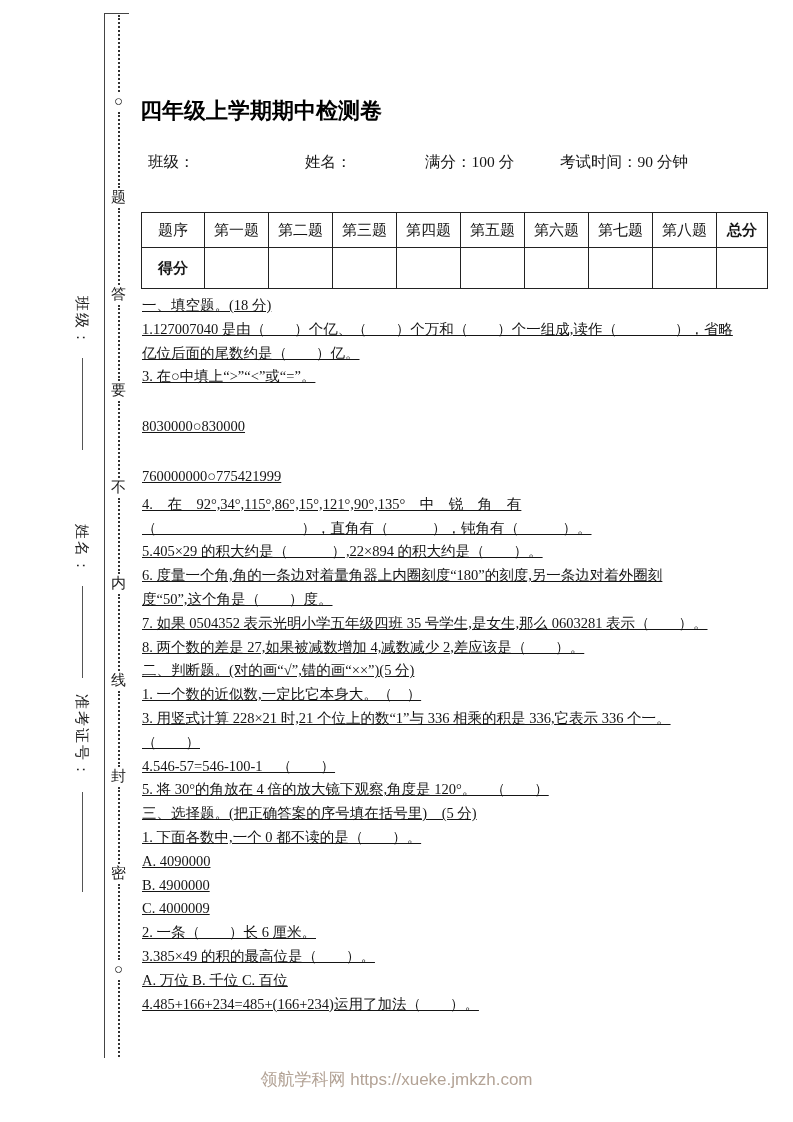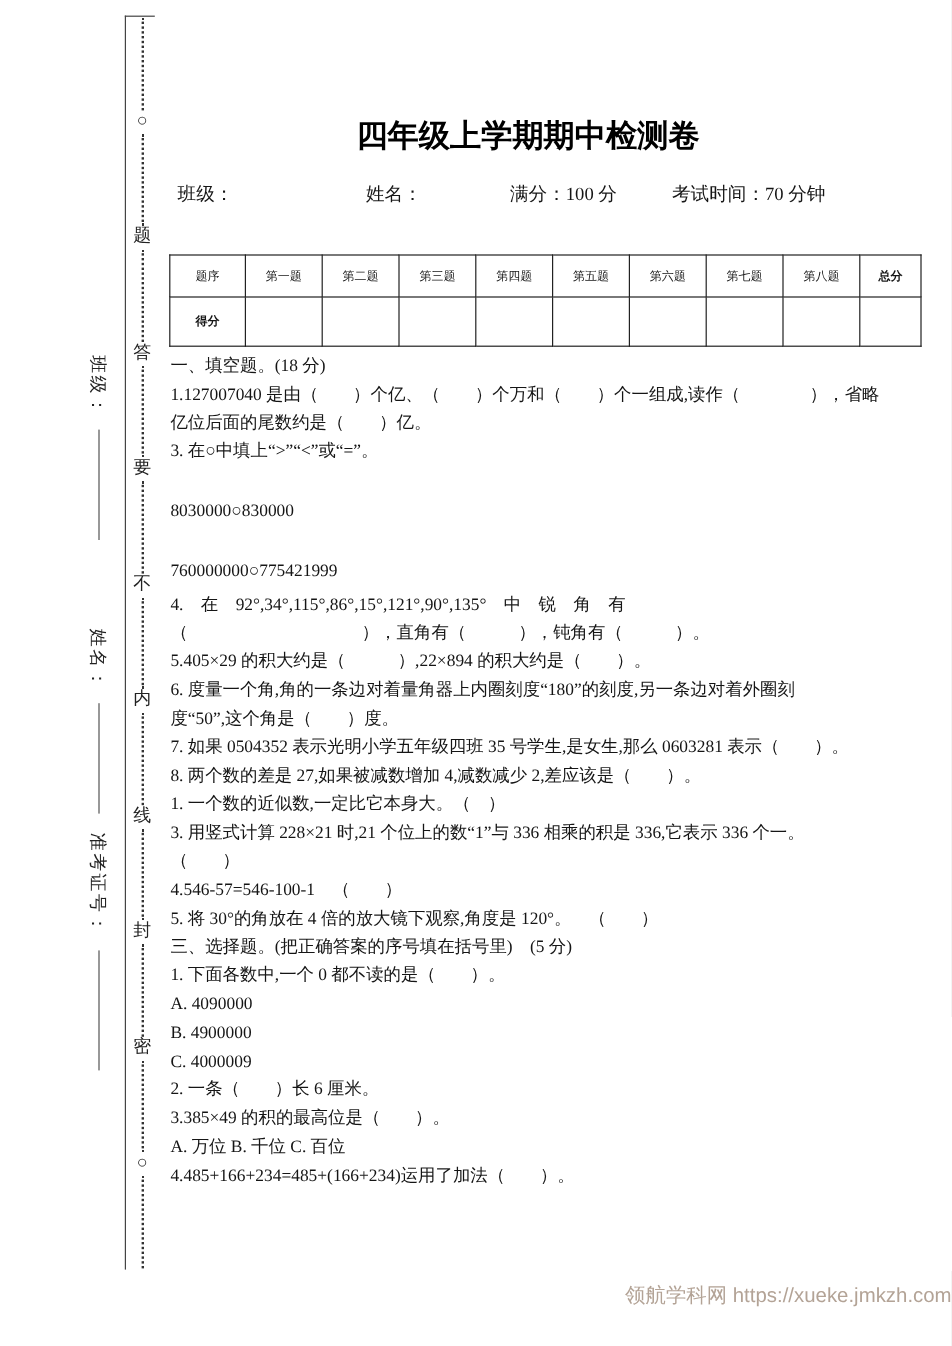--- a/index.html
+++ b/index.html
@@ -57,24 +57,23 @@
     width: 0;
     border-left: 1px solid #555;
   }
 
   
   .title {
     position: absolute;
     left: 140px; top: 96px;
     width: 600px;
     margin: 0;
-    text-align: center;
     font-family: "Liberation Sans", "DejaVu Sans", sans-serif;
     font-weight: bold;
-    font-size: 26px;
+    font-size: 22px;
     color: #000;
   }
   .info-row {
     position: absolute;
     left: 148px; top: 152px;
     width: 600px;
     display: flex;
     font-size: 15.5px;
   }
   .if1 { width: 157px; }
@@ -85,48 +84,49 @@
   .score-table {
     position: absolute;
     left: 141px; top: 212px;
     border-collapse: collapse;
     table-layout: fixed;
   }
   .score-table td {
     border: 1px solid #222;
     text-align: center;
     vertical-align: middle;
-    font-size: 10px;
+    font-size: 15px;
     padding: 0 2px;
   }
   .score-table tr:first-child td { height: 34px; }
   .score-table tr:last-child td  { height: 40px; }
   .col0 { width: 58px; }
   .colq { width: 59px; }
   .coltotal { width: 46px; }
   .bold { font-weight: bold; }
 
   
   .exam-body {
     position: absolute;
     left: 142px; top: 294px;
     width: 650px;
     font-size: 14.5px;
   }
   .exam-line {
     line-height: 23.8px;
     white-space: pre;
+    text-decoration: underline;
   }
   .spaced { margin-top: 26px; margin-bottom: 4px; }
 
   
   .footer {
     position: absolute;
     left: 0; right: 0; top: 1068px;
-    text-align: right;
+    text-align: center;
     font-family: "Liberation Sans", "DejaVu Sans", sans-serif;
     font-size: 17px;
     color: #b3a396;
   }
 </style>
 </head>
 <body>
 
 <div class="page">
 
@@ -163,21 +163,21 @@
 
   <div class="side-label" style="top:694px">准考证号：</div>
   <div class="side-line" style="top:792px;height:100px"></div>
 
   <h1 class="title">四年级上学期期中检测卷</h1>
 
   <div class="info-row">
     <span class="if1">班级：</span>
     <span class="if2">姓名：</span>
     <span class="if3">满分：100 分</span>
-    <span class="if4">考试时间：70 分钟</span>
+    <span class="if4">考试时间：90 分钟</span>
   </div>
 
   <table class="score-table">
     <tbody>
       <tr>
           <td class="col0">题序</td>
           <td class="colq">第一题</td>
           <td class="colq">第二题</td>
           <td class="colq">第三题</td>
           <td class="colq">第四题</td>
@@ -209,20 +209,21 @@
       <div class="exam-line">3. 在○中填上“&gt;”“&lt;”或“=”。</div>
       <div class="exam-line spaced">8030000○830000</div>
       <div class="exam-line spaced">760000000○775421999</div>
       <div class="exam-line">4.　在　92°,34°,115°,86°,15°,121°,90°,135°　中　锐　角　有</div>
       <div class="exam-line">（　　　　　　　　　　），直角有（　　　），钝角有（　　　）。</div>
       <div class="exam-line">5.405×29 的积大约是（　　　）,22×894 的积大约是（　　）。</div>
       <div class="exam-line">6. 度量一个角,角的一条边对着量角器上内圈刻度“180”的刻度,另一条边对着外圈刻</div>
       <div class="exam-line">度“50”,这个角是（　　）度。</div>
       <div class="exam-line">7. 如果 0504352 表示光明小学五年级四班 35 号学生,是女生,那么 0603281 表示（　　）。</div>
       <div class="exam-line">8. 两个数的差是 27,如果被减数增加 4,减数减少 2,差应该是（　　）。</div>
+      <div class="exam-line">二、判断题。(对的画“√”,错的画“××”)(5 分)</div>
       <div class="exam-line">1. 一个数的近似数,一定比它本身大。（　）</div>
       <div class="exam-line">3. 用竖式计算 228×21 时,21 个位上的数“1”与 336 相乘的积是 336,它表示 336 个一。</div>
       <div class="exam-line">（　　）</div>
       <div class="exam-line">4.546-57=546-100-1　（　　）</div>
       <div class="exam-line">5. 将 30°的角放在 4 倍的放大镜下观察,角度是 120°。　（　　）</div>
       <div class="exam-line">三、选择题。(把正确答案的序号填在括号里)　(5 分)</div>
       <div class="exam-line">1. 下面各数中,一个 0 都不读的是（　　）。</div>
       <div class="exam-line">A. 4090000</div>
       <div class="exam-line">B. 4900000</div>
       <div class="exam-line">C. 4000009</div>

